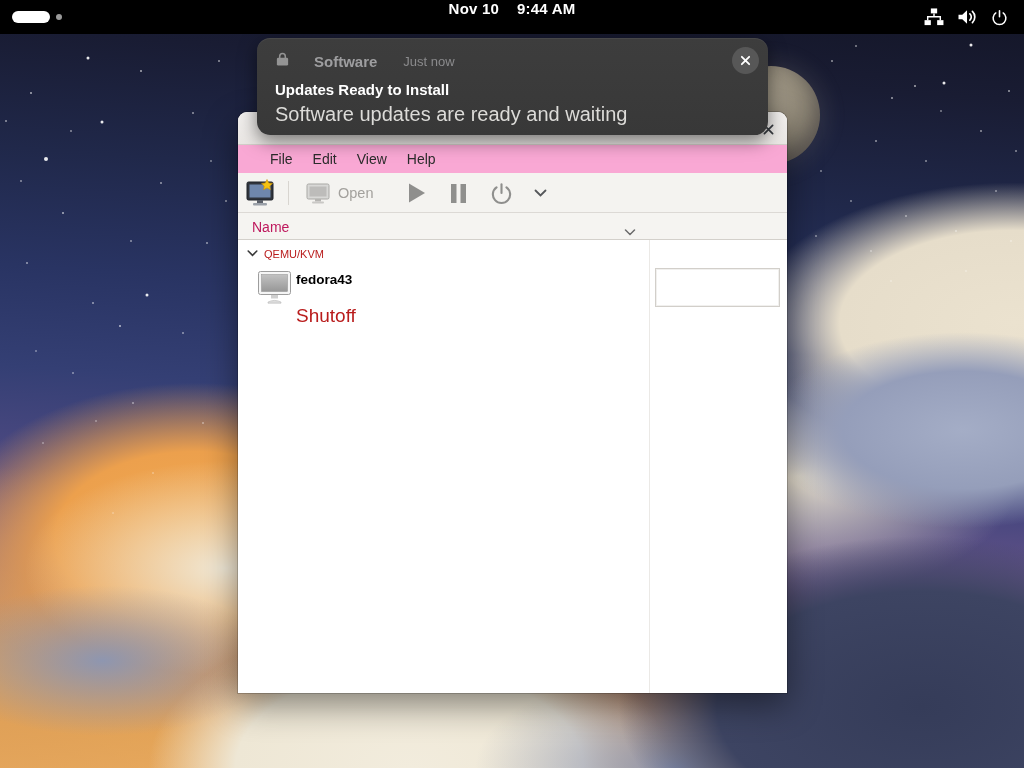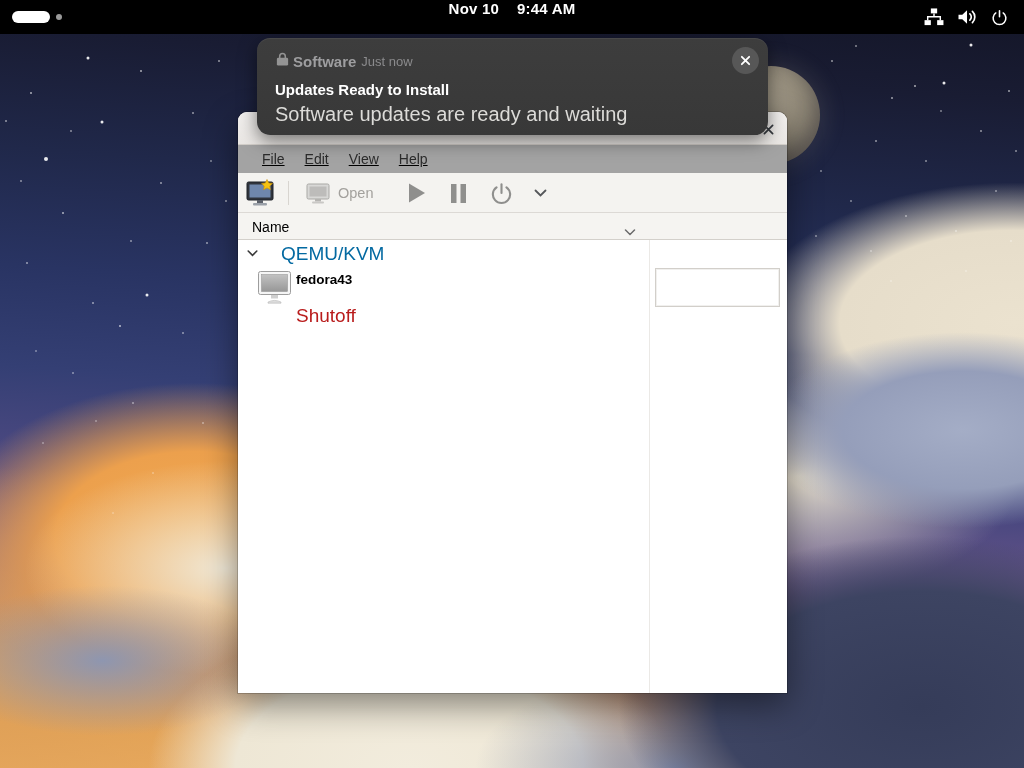--- a/index.html
+++ b/index.html
@@ -57,51 +57,51 @@
   .sys-icons { position:absolute; right:10px; top:0; height:34px; display:flex; align-items:center; gap:13px; padding:0 6px; }
   .sys-icons svg { display:block; }
 
   
   .vmm { position:absolute; left:238px; top:112px; width:549px; height:581px; z-index:2;
     border-radius:9px 9px 0 0; background:#fff;
     box-shadow:0 12px 34px rgba(0,0,0,.45), 0 0 0 1px rgba(0,0,0,.18); }
   .titlebar { position:relative; height:33px; border-radius:9px 9px 0 0;
     background:linear-gradient(#f2f0ee,#eae7e4); border-bottom:1px solid #d2cec9; }
   .win-close { position:absolute; right:11px; top:9px; width:16px; height:16px; display:flex; align-items:center; justify-content:center; cursor:pointer; }
-  .menubar { height:28px; background:#a3a3a3; display:flex; align-items:center; padding-left:14px;text-decoration:underline; }
+  .menubar { height:28px; background:#f9a8d4; display:flex; align-items:center; padding-left:22px; }
   .menu-item { font-size:14px; color:#2c2c2c; padding:4px 10px; cursor:default; }
   .toolbar { position:relative; height:40px; background:#f4f3f0; border-bottom:1px solid #dcd9d5; }
   .tb { position:absolute; top:0; height:40px; display:flex; align-items:center; }
   .tb-sep { position:absolute; left:50px; top:8px; width:1px; height:24px; background:#d8d5d0; }
   .open-label { font-size:14.5px; color:#a3a19d; margin-left:8px; }
 
-  .hdr { position:relative; height:27px; background:#f5f4f1; border-bottom:1px solid #d3d0cb; font-size:14px; color:#000000; }
+  .hdr { position:relative; height:27px; background:#f5f4f1; border-bottom:1px solid #d3d0cb; font-size:14px; color:#be185d; }
   .hdr-name { position:absolute; left:0; top:0; width:411px; height:27px; display:flex; align-items:center; padding-left:14px; }
   .hdr-sort { position:absolute; left:386px; top:10px; }
   .hdr-cpu { position:absolute; left:411px; top:0; width:138px; height:27px; display:flex; align-items:center;
     padding-left:13px; border-left:1px solid #c9c6c1; }
 
   .content { position:relative; height:453px; background:#fff; overflow:hidden; }
   .col-div { position:absolute; left:411px; top:0; bottom:0; width:1px; background:#ebe9e6; }
   .grp-row { position:absolute; left:0; top:1px; width:411px; height:25px; display:flex; align-items:center; }
   .grp-exp { margin-left:9px; display:flex; }
-  .grp-label { margin-left:23px; font-size:19px; color:#0369a1; }
+  .grp-label { margin-left:6px; font-size:11px; color:#b91c1c; }
   .vm-row { position:absolute; left:0; top:27px; width:411px; height:44px; }
   .vm-ico { position:absolute; left:20px; top:4px; }
   .vm-name { position:absolute; left:58px; top:5px; font-size:13.5px; font-weight:700; color:#000; }
   .vm-status { position:absolute; left:58px; top:21px; font-size:19px; color:#b91c1c;margin-top:17px; }
   .cpu-box { position:absolute; left:417px; top:28px; width:125px; height:39px; background:#fff;
     border:1px solid #d2cfca; box-shadow:inset 0 0 0 1px #f1f0ee; }
 
   
   .toast { position:absolute; left:257px; top:38px; width:511px; height:97px; z-index:3;
     background:linear-gradient(#3d3d3d,#383838); border-radius:13px;
     box-shadow:0 6px 18px rgba(0,0,0,.5), inset 0 1px 0 rgba(255,255,255,.06);
     padding:13px 18px 0 18px; }
-  .toast-head { display:flex; align-items:center; gap:3px; height:20px; }
+  .toast-head { display:flex; align-items:center; gap:24px; height:20px; }
   .toast-app { font-size:15px; font-weight:700; color:#9e9ea0; }
   .toast-time { font-size:13px; color:#8b8b8d; margin-left:2px; }
   .toast-title { margin-top:10px; font-size:15px; font-weight:700; color:#fff; }
   .toast-body { margin-top:5px; font-size:20px; color:#dcdbd8; }
   .toast-close { position:absolute; right:9px; top:9px; width:27px; height:27px; border-radius:50%;
     background:#575757; display:flex; align-items:center; justify-content:center; cursor:pointer; }
 </style>
 </head>
 <body>
 

